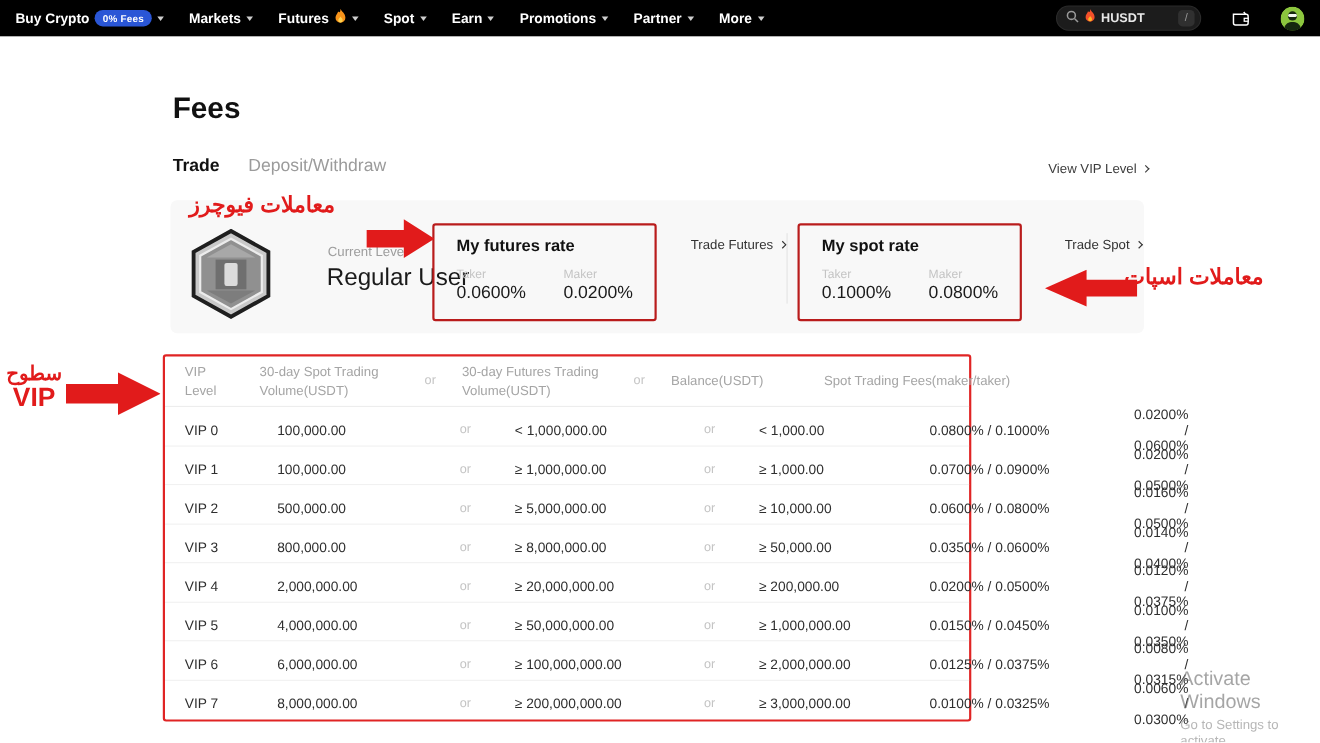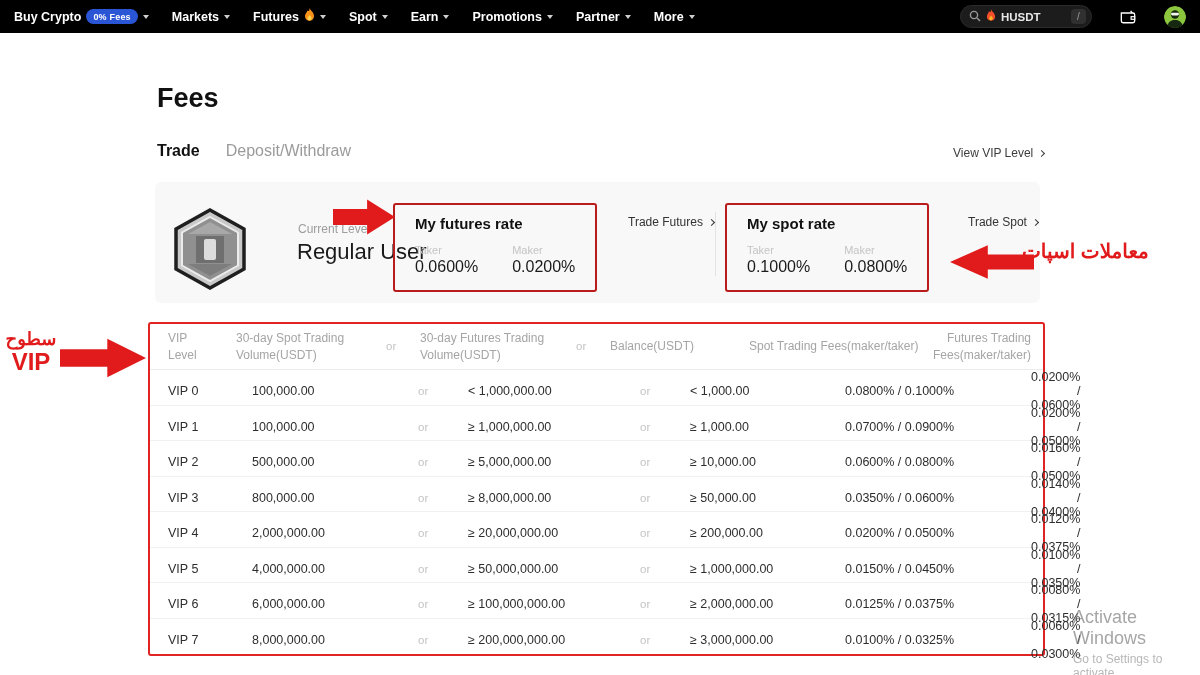--- a/index.html
+++ b/index.html
@@ -60,21 +60,21 @@
   .ann-vip-text { left:2px; top:330px; width:58px; text-align:center; direction:rtl; line-height:1.05; }
   .ann-vip-text .l1 { font-size:18px; } .ann-vip-text .l2 { font-size:24px; direction:ltr; }
   .arrow { position:absolute; background:#e11b1b; z-index:5; }
   .arrow-right { clip-path:polygon(0% 30%, 55% 30%, 55% 6%, 100% 50%, 55% 94%, 55% 70%, 0% 70%); }
   .arrow-left  { clip-path:polygon(100% 30%, 45% 30%, 45% 6%, 0% 50%, 45% 94%, 45% 70%, 100% 70%); }
   .arr-futures { left:333px; top:197px; width:62px; height:40px; }
   .arr-spot    { left:950px; top:243px; width:84px; height:38px; }
   .arr-vip     { left:60px;  top:336px; width:86px; height:44px; }
 
   
-  .fee-table { position:absolute; left:148px; top:322px; width:897px; border:2px solid #e02424;
+  .fee-table { position:absolute; left:148px; top:322px; width:735px; border:2px solid #e02424;
                border-radius:3px; background:#fff; }
   .thead, .trow { display:grid; grid-template-columns:68px 150px 34px 156px 34px 139px 170px 1fr;
                   align-items:center; padding:0 12px 0 18px; }
   .thead { height:46px; border-bottom:1px solid #ededed; color:#a5a5a5; font-size:12px; line-height:1.35; }
   .thead .h1 span { display:block; width:42px; }
   .thead .h8 { text-align:right; }
   .trow { height:35.5px; font-size:12.5px; color:#2e2e2e; border-bottom:1px solid #f1f1f1;gap:16px; }
   .trow:last-child { border-bottom:none; }
   .trow .or, .thead .or { color:#c4c4c4; font-size:11.5px; }
   .c8 { text-align:right; }
@@ -214,41 +214,41 @@
           <div class="val">0.0800%</div>
         </div>
       </div>
     </div>
     <div class="trade-link spot">
       <span>Trade Spot</span>
       <span class="chev"></span>
     </div>
   </div>
 
+  <div class="ann ann-futures-text">معاملات فیوچرز</div>
   <div class="arrow arrow-right arr-futures"></div>
   <div class="ann ann-spot-text">معاملات اسپات</div>
   <div class="arrow arrow-left arr-spot"></div>
   <div class="ann ann-vip-text">
     <div class="l1">سطوح</div>
     <div class="l2">VIP</div>
   </div>
   <div class="arrow arrow-right arr-vip"></div>
 
   <div class="fee-table">
     <div class="thead">
       <span class="h1">
           <span>VIP Level</span>
         </span>
       <span>30-day Spot Trading Volume(USDT)</span>
       <span class="or">or</span>
       <span>30-day Futures Trading Volume(USDT)</span>
       <span class="or">or</span>
       <span>Balance(USDT)</span>
       <span>Spot Trading Fees(maker/taker)</span>
-      <span class="h8">Futures Trading Fees(maker/taker)</span>
     </div>
 
     <div class="trow">
       <span>VIP 0</span>
       <span>100,000.00</span>
       <span class="or">or</span>
       <span>&lt; 1,000,000.00</span>
       <span class="or">or</span>
       <span>&lt; 1,000.00</span>
       <span>0.0800% / 0.1000%</span>

